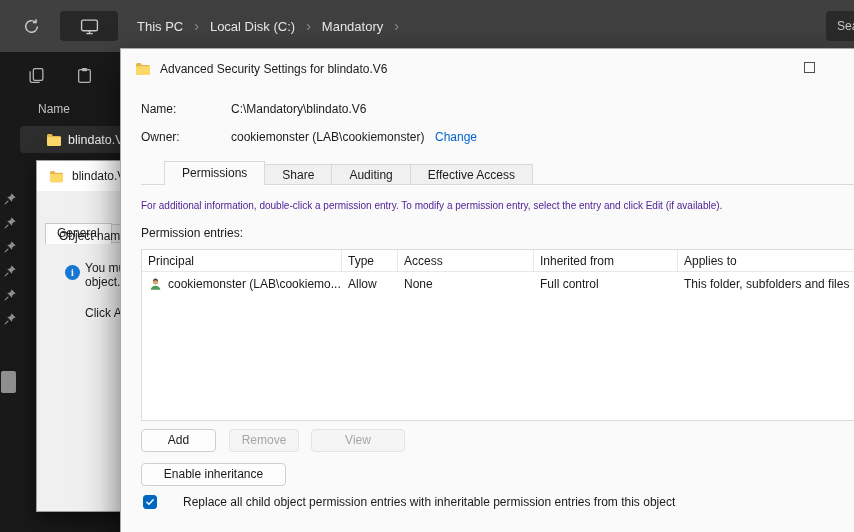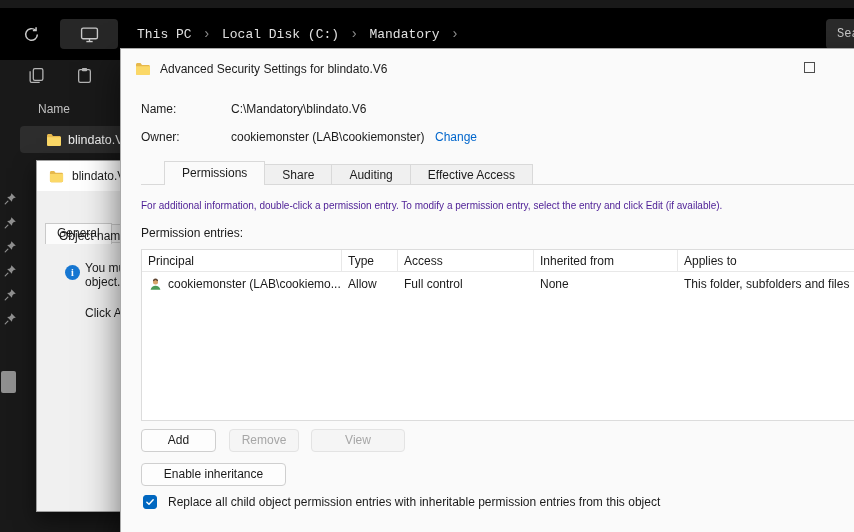--- a/index.html
+++ b/index.html
@@ -1,21 +1,21 @@
 <!DOCTYPE html>
 <html><head>
 <meta charset="utf-8">
 <style>
   * { margin:0; padding:0; box-sizing:border-box; }
   html,body { width:854px; height:532px; }
   body { font-family:"Liberation Sans","DejaVu Sans",sans-serif; background:#111; }
   .screen { position:relative; width:854px; height:532px; background:#191919; overflow:hidden; }
 
   
-  .topbar { position:absolute; left:0; top:8px; width:854px; height:52px; background:#000000;font-family:Liberation Mono, monospace; }
+  .topbar { position:absolute; left:0; top:0; width:854px; height:52px; background:#404040; }
   .nav-btn { position:absolute; left:20px; top:15px; width:22px; height:22px; display:flex; align-items:center; justify-content:center; cursor:pointer; }
   .addr-btn { position:absolute; left:60px; top:11px; width:58px; height:30px; background:#272727; border-radius:4px; display:flex; align-items:center; justify-content:center; cursor:pointer; }
   .breadcrumb { position:absolute; left:128px; top:0; height:52px; display:flex; align-items:center; }
   .crumb { font-size:13px; color:#e8e8e8; padding:6px 9px; border-radius:4px; cursor:pointer; white-space:nowrap; }
   .chev { font-size:14px; color:#8f8f8f; padding:0 2px; }
   .searchbox { position:absolute; left:826px; top:11px; width:70px; height:30px; background:#2b2b2b; border-radius:4px; font-size:12px; color:#c9c9c9; line-height:30px; padding-left:11px; }
 
   
   .cmd-icon { position:absolute; top:67px; width:17px; height:17px; cursor:pointer; }
   .cmd-copy { left:28px; } .cmd-paste { left:76px; }
@@ -63,21 +63,21 @@
   .ptable-row .cell { padding:0 6px; white-space:nowrap; overflow:hidden; }
   .principal-cell { display:flex; align-items:center; gap:5px; }
 
   .btn { position:absolute; height:23px; font-size:12px; color:#1b1b1b; background:#fdfdfd; border:1px solid #cfcfcf; border-radius:4px; text-align:center; line-height:21px; cursor:pointer; }
   .btn.disabled { color:#a6a6a6; background:#f5f5f5; border-color:#e3e3e3; cursor:default; }
   .btn-add { left:20px; top:380px; width:75px; }
   .btn-remove { left:108px; top:380px; width:70px; }
   .btn-view { left:190px; top:380px; width:94px; }
   .btn-inherit { left:20px; top:414px; width:145px; }
 
-  .chk-row { position:absolute; left:22px; top:446px; display:flex; align-items:center; gap:11px; }
+  .chk-row { position:absolute; left:22px; top:446px; display:flex; align-items:center; gap:26px; }
   .chk { width:14px; height:14px; background:#0067c0; border:1px solid #0067c0; border-radius:3px; display:flex; align-items:center; justify-content:center; cursor:pointer; flex:none; }
   .chk-label { font-size:12px; color:#1b1b1b; white-space:nowrap; }
 
   svg { display:block; }
 </style>
 </head>
 <body>
 
 <div class="screen">
 
@@ -236,22 +236,22 @@
           <span>
             <svg width="15" height="15" viewBox="0 0 16 16">
                 <circle cx="8" cy="5.2" r="2.7" fill="#d9a46b"></circle>
                 <path d="M5.3 4.4a2.7 2.7 0 0 1 5.4 0c-1-.2-2-.6-2.7-1.3-.8.7-1.7 1.1-2.7 1.3z" fill="#5d4330"></path>
                 <path d="M2.8 13.6c.5-2.8 2.7-4.3 5.2-4.3s4.7 1.5 5.2 4.3z" fill="#4e9b57"></path>
               </svg>
           </span>
           <span>cookiemonster (LAB\cookiemo...</span>
         </div>
         <div class="cell">Allow</div>
+        <div class="cell">None</div>
         <div class="cell">Full control</div>
-        <div class="cell">None</div>
         <div class="cell">This folder, subfolders and files</div>
       </div>
     </div>
 
     <div class="btn btn-add">Add</div>
     <div class="btn btn-remove disabled">Remove</div>
     <div class="btn btn-view disabled">View</div>
     <div class="btn btn-inherit">Enable inheritance</div>
 
     <div class="chk-row">

